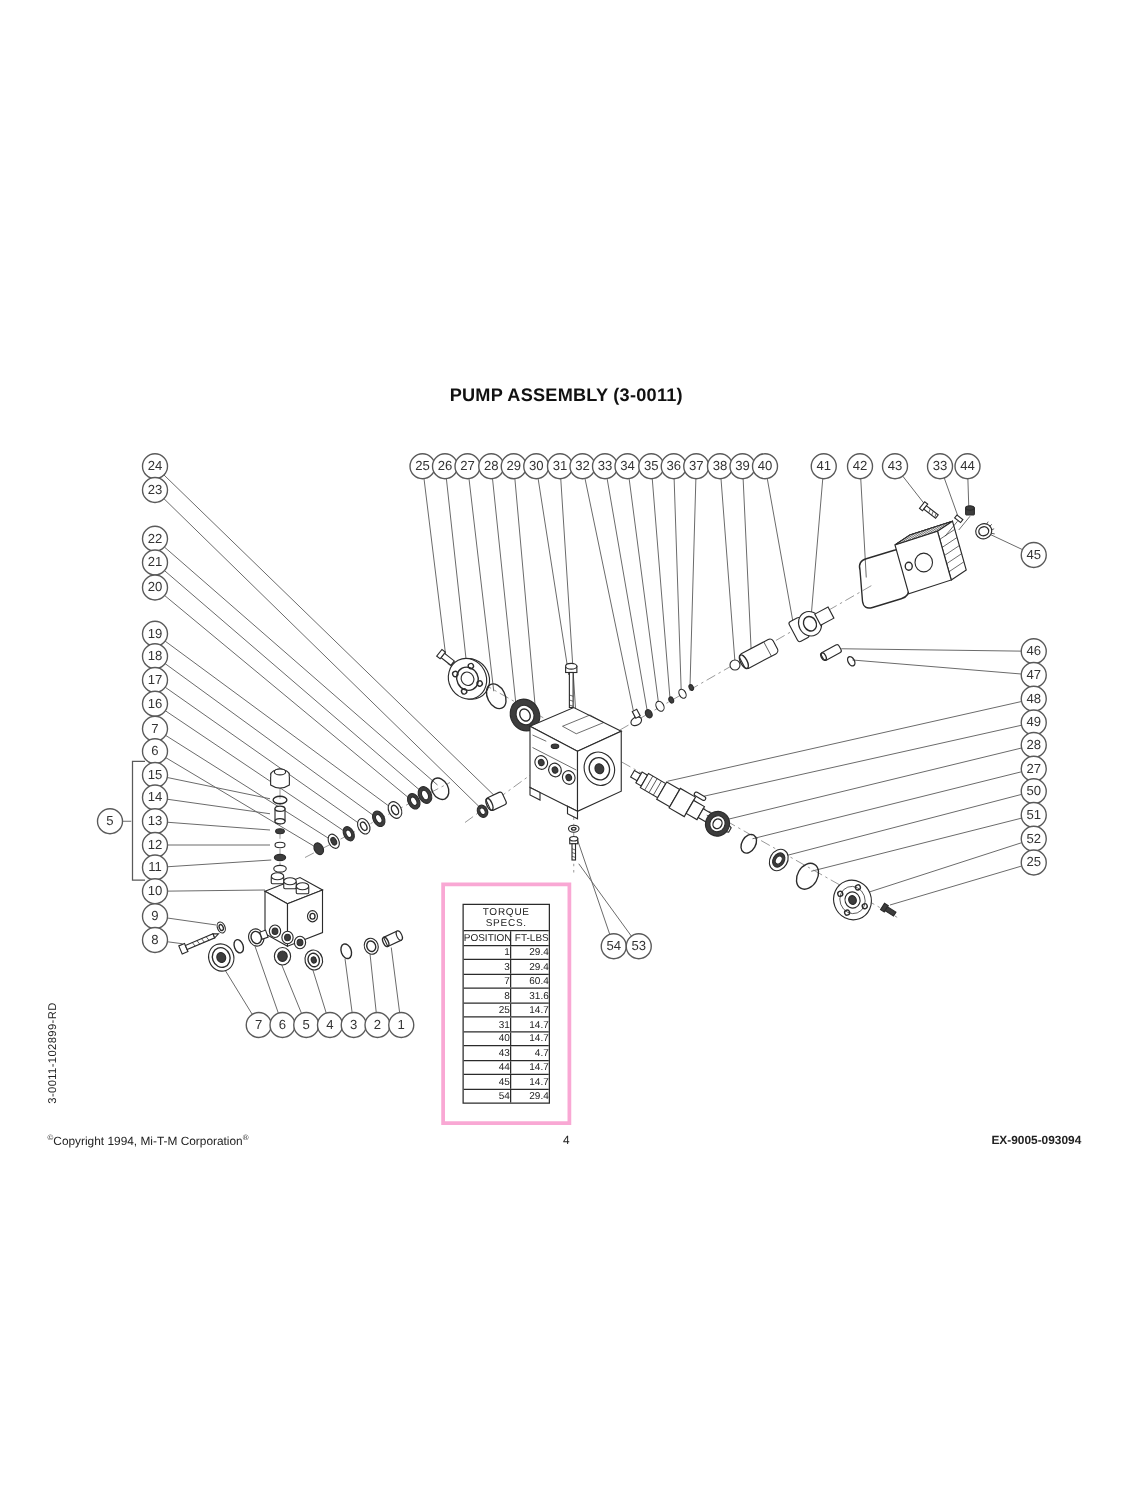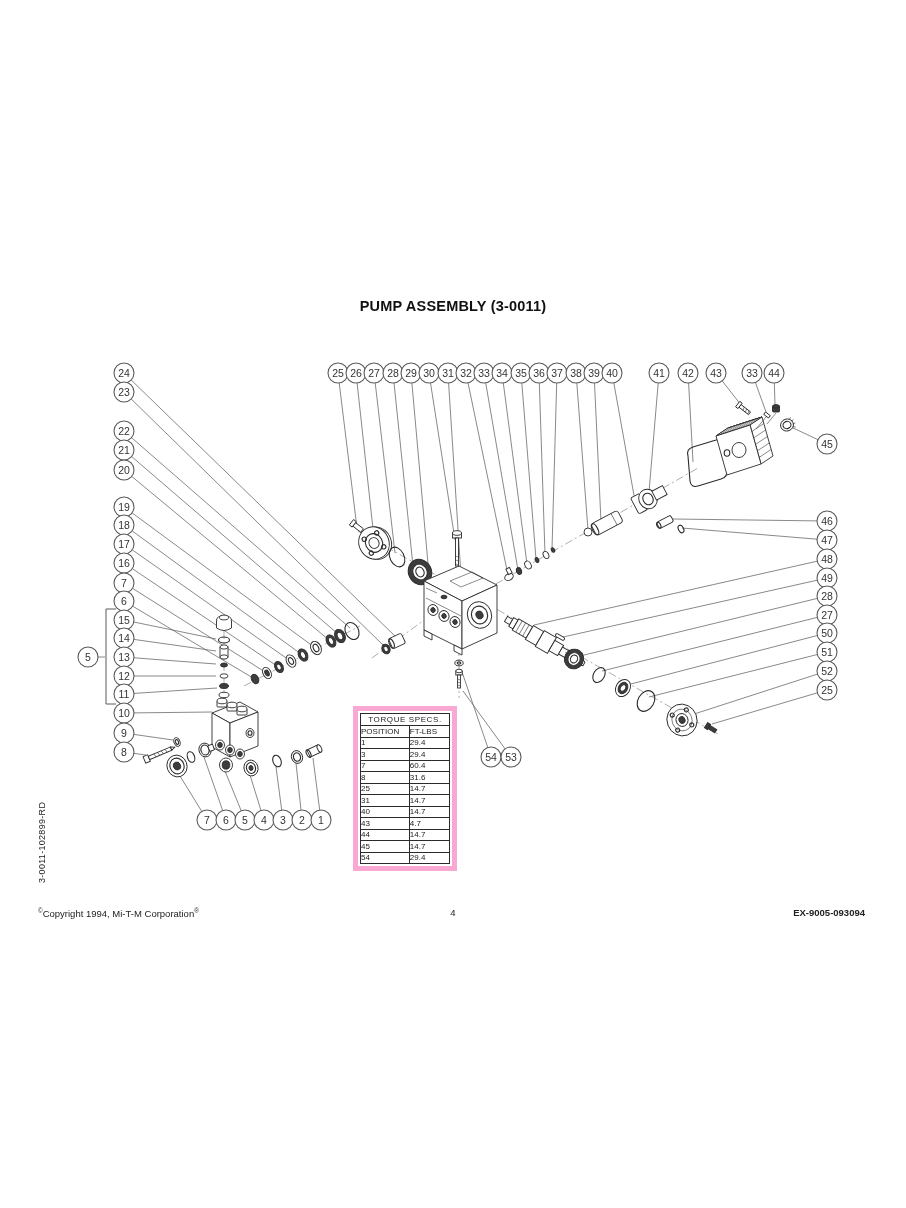--- a/index.html
+++ b/index.html
@@ -1,37 +1,37 @@
 <!DOCTYPE html>
 <html><head>
 <meta charset="utf-8">
 <style>
   html,body{margin:0;padding:0;background:#fff;}
   .page{position:relative;width:906px;height:1208px;background:#ffffff;
         font-family:"Liberation Sans",sans-serif;overflow:hidden;}
-  .title{position:absolute;top:298px;left:0;width:100%;text-align:center;
+  .title{position:absolute;top:309px;left:0;width:100%;text-align:center;
          font-size:14.5px;font-weight:bold;color:#111;letter-spacing:.2px;}
   svg.diagram{position:absolute;left:0;top:0;}
   .leader{stroke:#6b6b6b;stroke-width:.8;fill:none;}
   .co-circle{fill:#fff;stroke:#5a5a5a;stroke-width:1.1;}
   .co-text{font-size:10.5px;fill:#333;font-family:"Liberation Sans",sans-serif;}
   .axis{stroke:#8a8a8a;stroke-width:.7;fill:none;stroke-dasharray:8 3 2 3;}
   .p {stroke:#2b2b2b;stroke-width:.9;fill:#fff;}
   .pd{stroke:#2b2b2b;stroke-width:.9;fill:#3d3d3d;}
   .pn{stroke:#2b2b2b;stroke-width:1.1;fill:none;}
   .thin{stroke:#2b2b2b;stroke-width:.55;fill:none;}
   .bracket{stroke:#5a5a5a;stroke-width:1;fill:none;}
   .torque-table{position:absolute;left:353px;top:706px;width:104px;background:#fff;
-        border:5px solid #f9a8d4;padding:2px;box-sizing:border-box;}
+        border:3px solid #f9a8d4;padding:14px;box-sizing:border-box;}
   .tt-inner{border:1px solid #2b2b2b;}
   .tt-title{text-align:center;font-size:8px;color:#222;letter-spacing:.6px;
         padding:1px 0;border-bottom:1px solid #2b2b2b;}
   .tt-row{display:flex;border-bottom:1px solid #2b2b2b;font-size:8px;color:#222;}
   .tt-row:last-child{border-bottom:none;}
-  .tt-row span{display:block;text-align:left;padding:.5px 0 1px;}
+  .tt-row span{display:block;text-align:right;padding:.5px 0 1px;}
   .tt-row span:first-child{width:55%;border-right:1px solid #2b2b2b;}
   .tt-row span:last-child{width:45%;}
   .footer-left{position:absolute;left:38px;top:907px;font-size:9.5px;color:#222;}
   .footer-page{position:absolute;left:0;top:907px;width:906px;text-align:center;
         font-size:9.5px;color:#222;}
   .footer-right{position:absolute;right:41px;top:907px;font-size:9.5px;color:#222;font-weight:bold;}
   .sup{font-size:6.3px;vertical-align:super;}
   .side-label{position:absolute;left:37px;top:883px;transform:rotate(-90deg);
         transform-origin:0 0;font-size:9px;color:#222;white-space:nowrap;letter-spacing:.3px;}
 </style>

